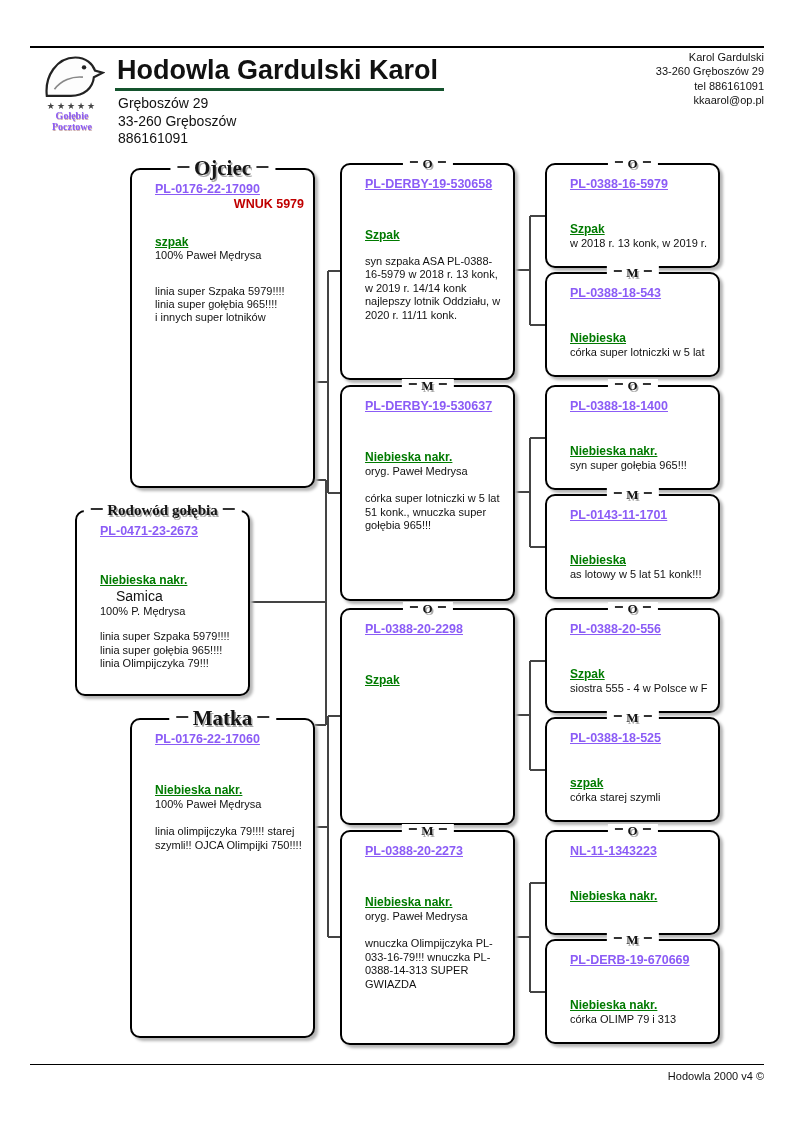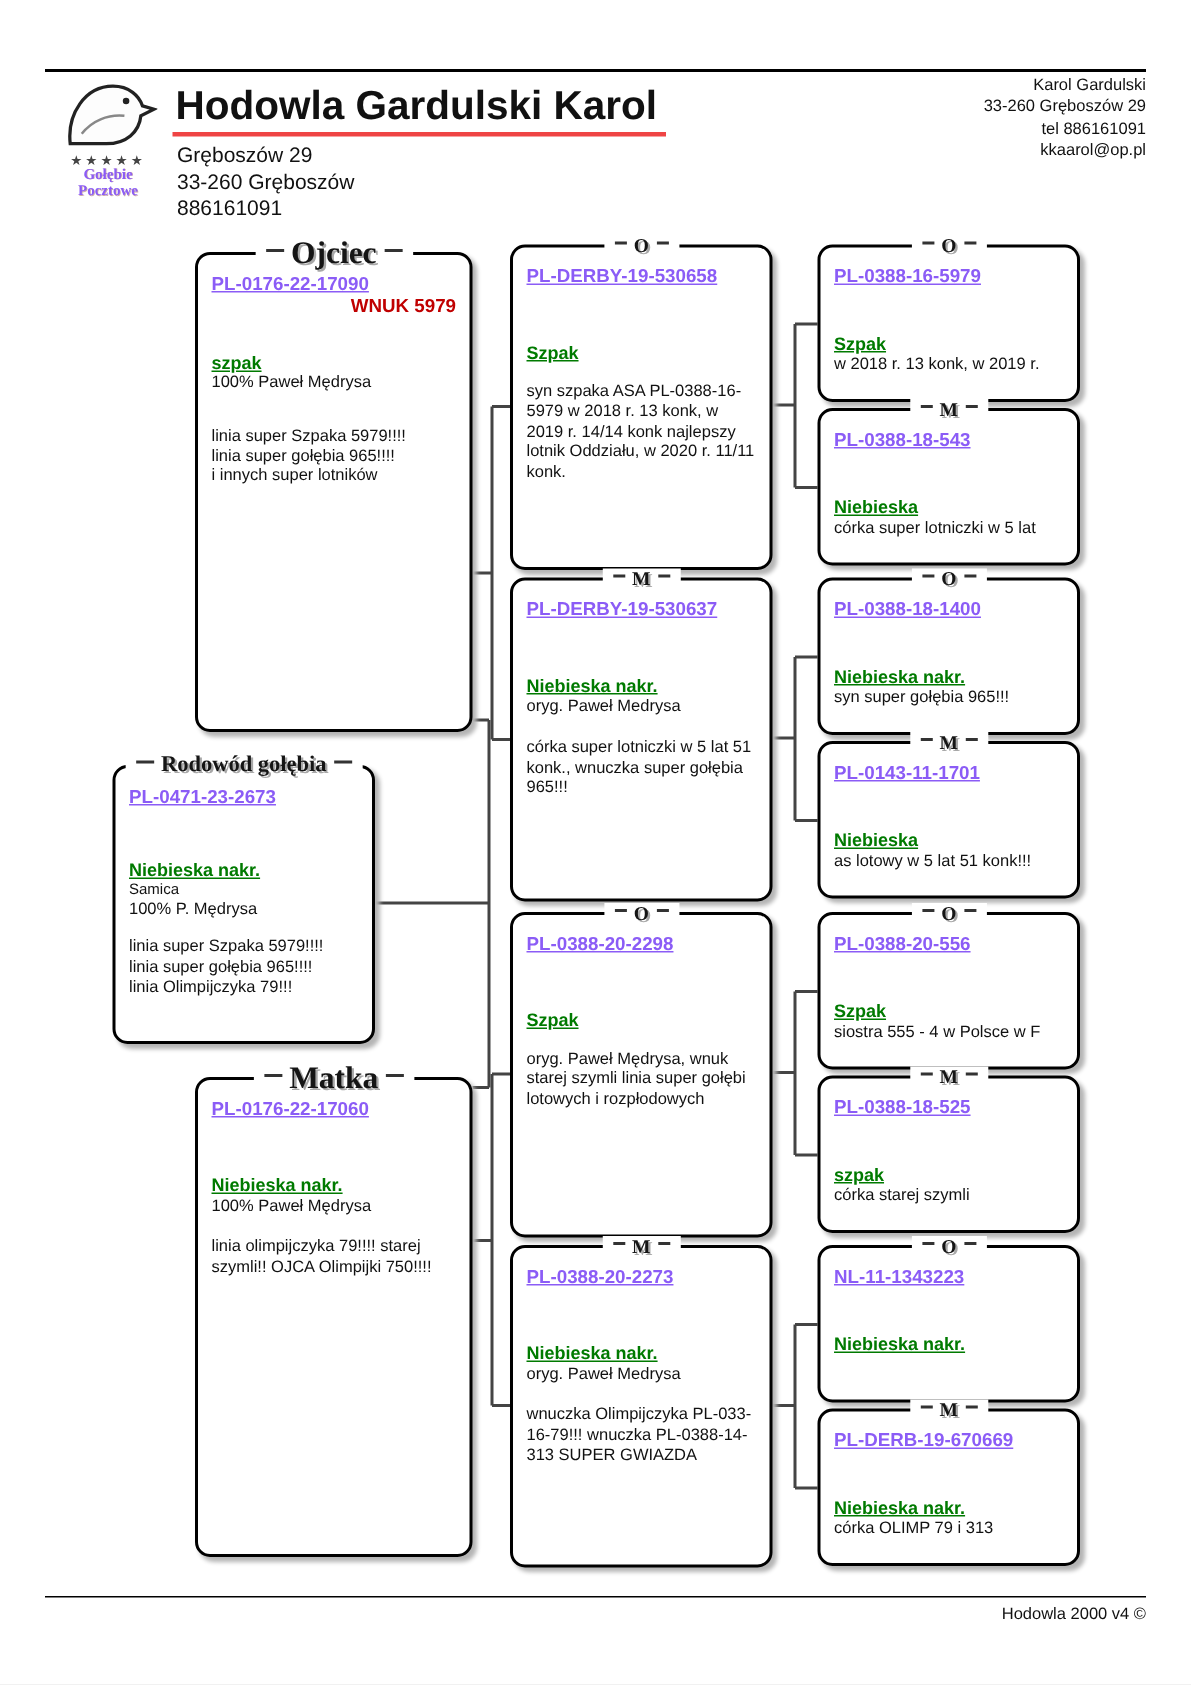--- a/index.html
+++ b/index.html
@@ -6,46 +6,46 @@
   .page{position:relative;width:794px;height:1123px;margin:0 auto;background:#fff;
         font-family:"Liberation Sans",sans-serif;color:#111;overflow:hidden;}
 
   
   .top-rule{position:absolute;left:30px;right:30px;top:46px;border-top:2px solid #000;}
   .logo{position:absolute;left:30px;top:52px;width:84px;text-align:center;}
   .logo .stars{font-size:9px;letter-spacing:2px;color:#444;line-height:1;}
   .logo .logo-name{font-family:Liberation Serif, serif;font-weight:bold;color:#8b5cf6;
                    font-size:10px;line-height:1.05;text-shadow:0.5px 0.5px 0 #caa;}
   .title{position:absolute;left:115px;top:55px;font-size:27px;font-weight:bold;
-         border-bottom:3px solid #ef4444;padding:0 6px 2px 2px;}
+         border-bottom:3px solid #14532d;padding:0 6px 2px 2px;}
   .address{position:absolute;left:118px;top:95px;font-size:14px;line-height:1.25;}
   .contact{position:absolute;right:30px;top:50px;text-align:right;font-size:11px;line-height:1.3;}
 
   
   .bottom-rule{position:absolute;left:30px;right:30px;top:1064px;border-top:1.5px solid #000;}
   .footer-text{position:absolute;right:30px;top:1070px;font-size:11px;}
 
   
   .pbox{position:absolute;box-sizing:border-box;background:#fff;border:2px solid #000;
-        border-radius:10px;box-shadow:3px 3px 3px #b5b5b5;padding:12px 9px 6px 9px;
+        border-radius:10px;box-shadow:3px 3px 3px #b5b5b5;padding:12px 9px 6px 23px;
         font-size:11px;line-height:1.22;}
   .tag{position:absolute;left:50%;transform:translateX(-50%);background:#fff;padding:0 2px;
        font-family:"Liberation Serif",serif;font-weight:bold;color:#151515;
        text-shadow:1.5px 1.5px 0 #a8a8a8;white-space:nowrap;line-height:1;}
   .tag::before,.tag::after{content:"";display:inline-block;vertical-align:middle;
        border-top:2px solid #333;width:12px;margin:0 5px;position:relative;top:-3px;}
   .tag-xl{font-size:21px;top:-12px;}
   .tag-lg{font-size:15px;top:-9px;}
   .tag-sm{font-size:13px;top:-8px;}
   .tag-sm::before,.tag-sm::after{width:8px;}
 
   .ring{color:#8b5cf6;font-weight:bold;text-decoration:underline;font-size:12.5px;}
   .ring2{color:#c00000;font-weight:bold;font-size:12.5px;text-align:right;}
   .clr{color:#007a00;font-weight:bold;text-decoration:underline;font-size:12px;}
-  .sex{font-size:10px;}
+  .sex{font-size:14px;margin-left:16px;}
   .sub{font-size:11px;white-space:pre-line;}
   .desc{font-size:11px;white-space:pre-line;}
   .sp12{height:12px}.sp14{height:14px}.sp22{height:22px}.sp30{height:30px}
   .sp34{height:34px}.sp36{height:36px}
 
   .connectors{position:absolute;left:0;top:0;pointer-events:none;}
   .connectors path{stroke:#444;stroke-width:2;fill:none;}
 </style>
 </head>
 <body>
@@ -144,21 +144,20 @@
     <div class="sp14"></div>
     <div class="desc">córka super lotniczki w 5 lat 51 konk., wnuczka super gołębia 965!!!</div>
   </div>
 
   <div class="pbox" style="left:340px;top:608px;width:175px;height:217px;">
     <span class="tag tag-sm">O</span>
     <div class="ring">PL-0388-20-2298</div>
     <div class="sp36"></div>
     <div class="clr">Szpak</div>
     <div class="sp12"></div>
-    <div class="desc">oryg. Paweł Mędrysa, wnuk starej szymli linia super gołębi lotowych i rozpłodowych</div>
   </div>
 
   <div class="pbox" style="left:340px;top:830px;width:175px;height:215px;">
     <span class="tag tag-sm">M</span>
     <div class="ring">PL-0388-20-2273</div>
     <div class="sp36"></div>
     <div class="clr">Niebieska nakr.</div>
     <div class="sub">oryg. Paweł Medrysa</div>
     <div class="sp14"></div>
     <div class="desc">wnuczka Olimpijczyka PL-033-16-79!!! wnuczka PL-0388-14-313 SUPER GWIAZDA</div>

